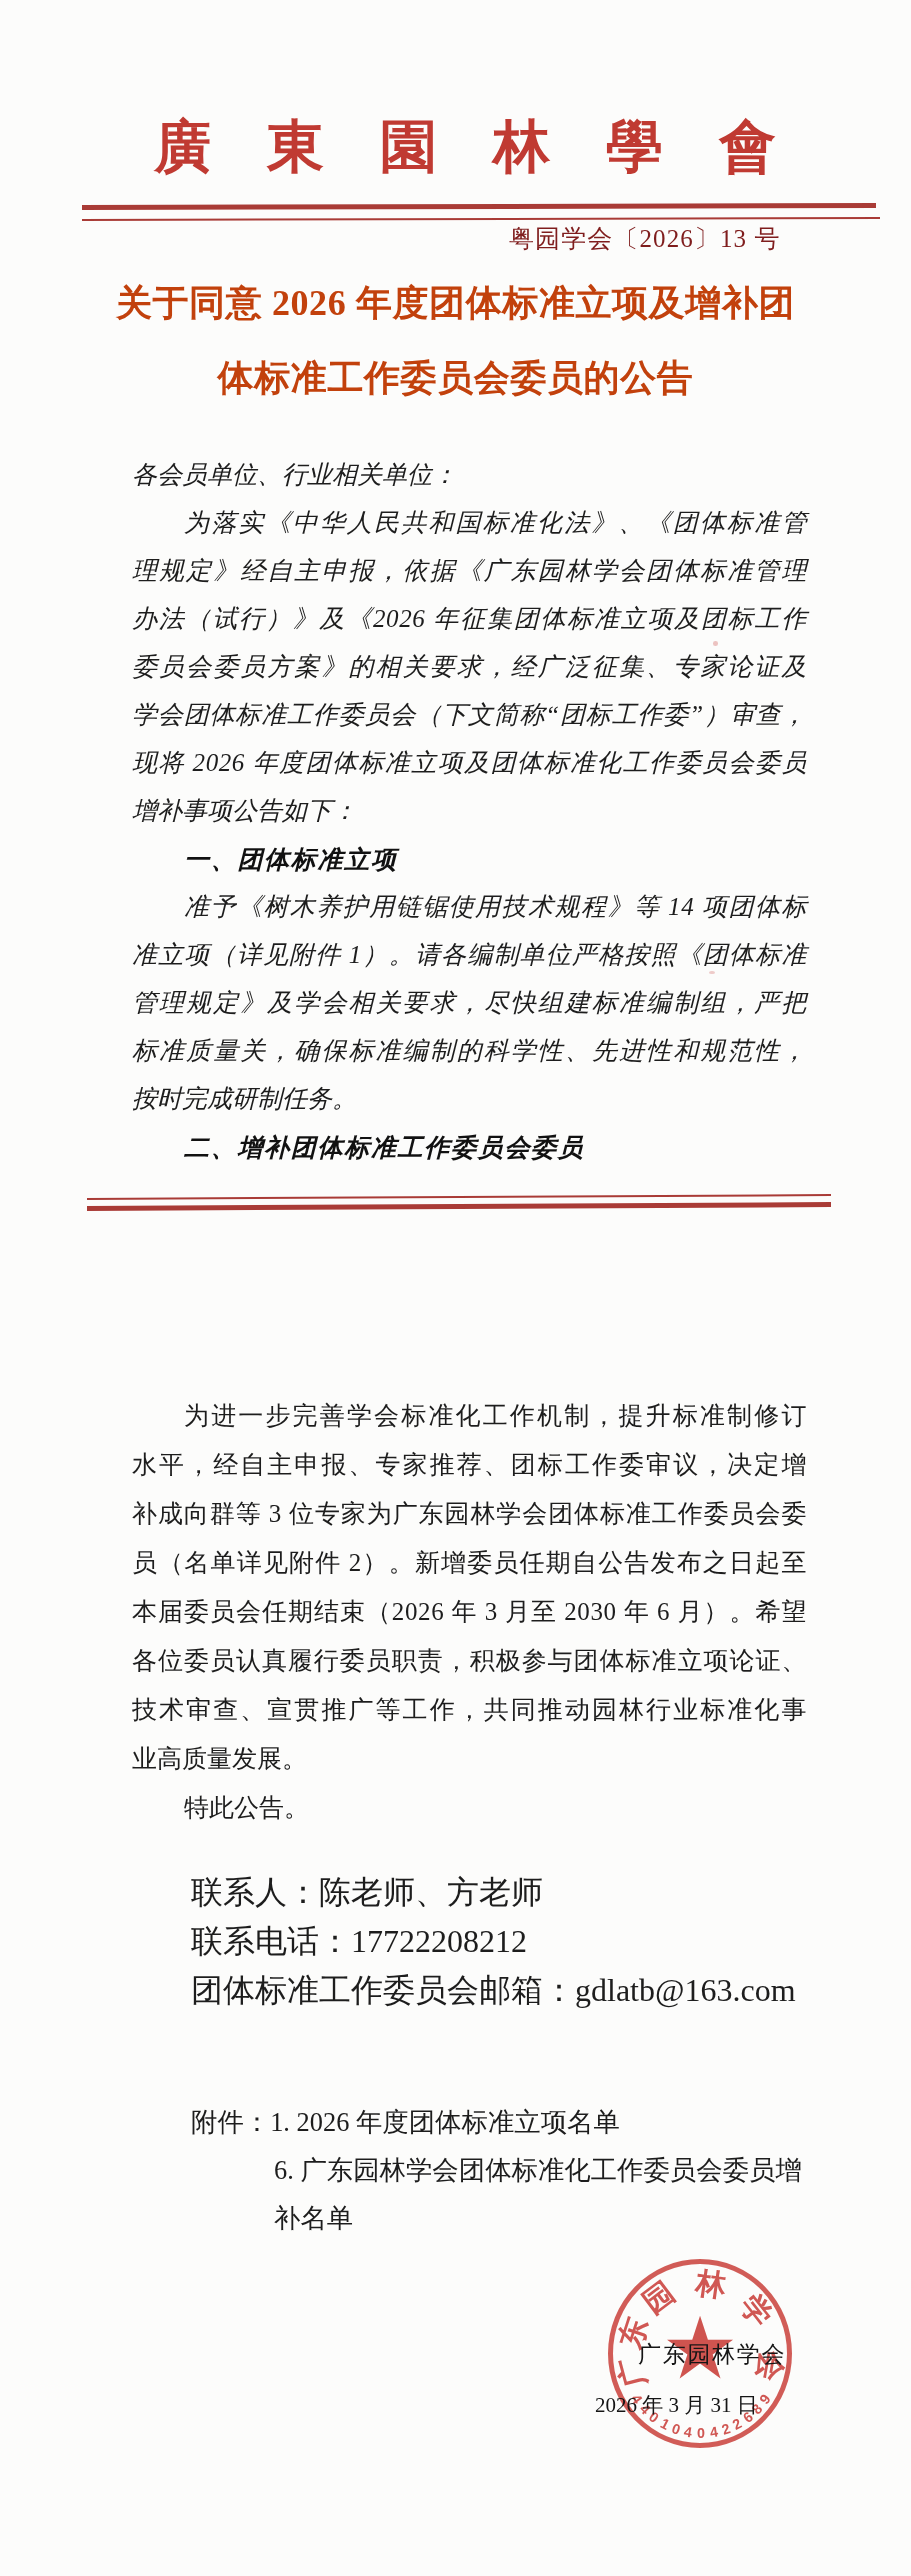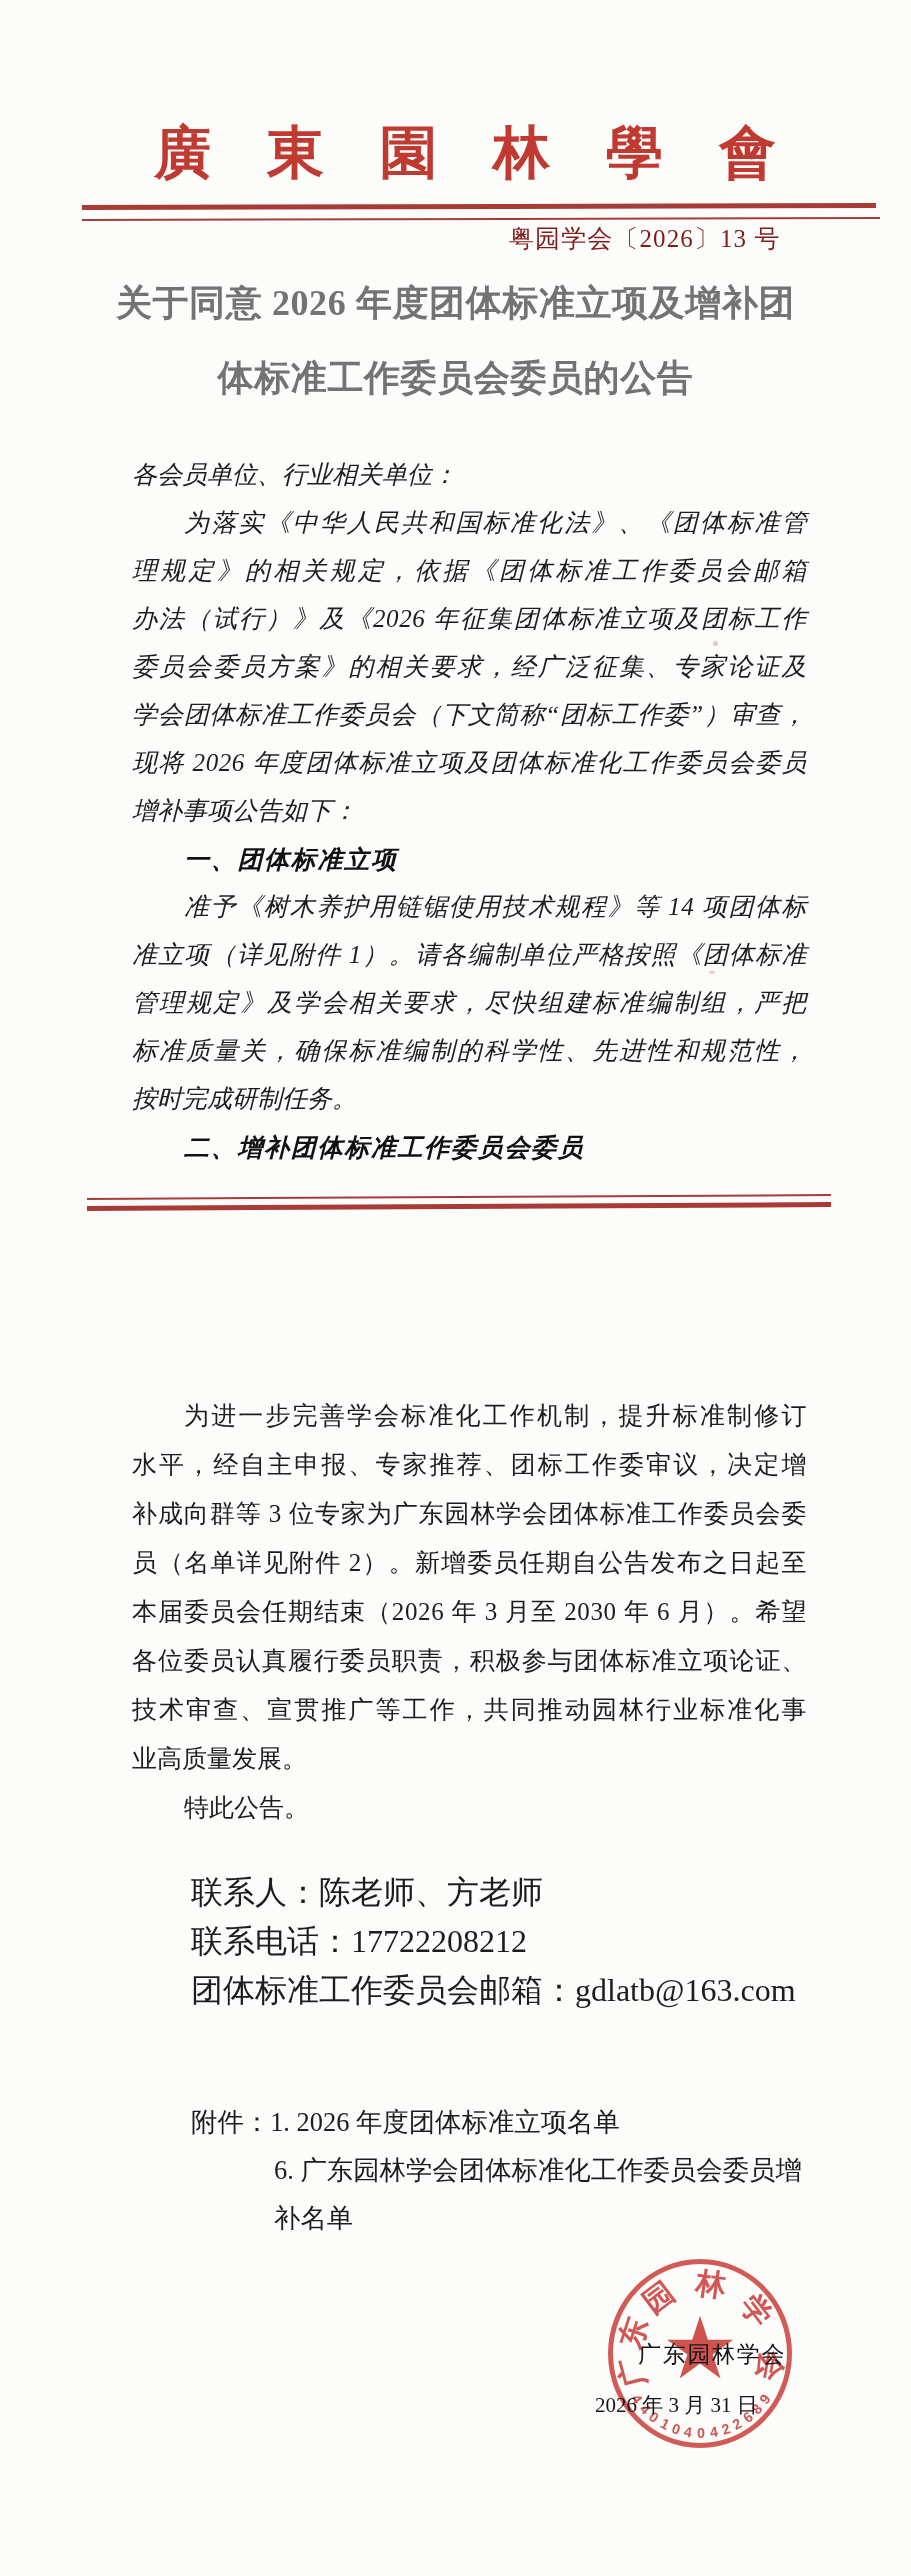--- a/index.html
+++ b/index.html
@@ -4,36 +4,36 @@
 <style>
   html,body{margin:0;padding:0;background:#e8e8e6;}
   .page{
     position:relative; width:911px; height:2576px;
     background:#fcfcfb; overflow:hidden;
     font-family:"Liberation Serif","DejaVu Serif",serif;
     color:#1d1d1d; margin:0 auto;
   }
   
   #org-header{
-    position:absolute; left:154px; top:118px; height:69px;
+    position:absolute; left:154px; top:112px; height:69px;
     font-size:57px; line-height:69px; font-weight:bold;
     letter-spacing:56px; white-space:nowrap; color:#c03a32;
   }
   .rule{position:absolute; background:#a93b36;}
   #rule-top-thick{left:82px; top:204px; width:794px; height:4.6px; transform:rotate(-0.15deg);}
   #rule-top-thin {left:82px; top:218px; width:798px; height:1.7px; transform:rotate(-0.15deg);}
   #doc-number{
     position:absolute; left:509px; top:224px; font-size:25px; line-height:29px;
     letter-spacing:1.1px; white-space:nowrap; color:#7f1d1d;
   }
   
   #title{
     position:absolute; left:0; top:266px; width:911px;
     text-align:center; font-size:36px; font-weight:bold;
-    line-height:75px; color:#737373; letter-spacing:0.6px;
+    line-height:75px; color:#c2410c; letter-spacing:0.6px;
   }
   
   .body-block{position:absolute; left:132px; width:675px; font-size:25px; color:#1d1d1d;}
   #body1{top:451px;  line-height:48px;font-style:italic;}
   #body2{top:1391px; line-height:49px;}
   .ln{white-space:nowrap;}
   .just{
     white-space:normal; text-align:justify; text-align-last:justify;
     text-justify:inter-character; letter-spacing:0.6px;
   }
@@ -92,21 +92,21 @@
   <div id="doc-number">粤园学会〔2026〕13 号</div>
 
   <div id="title">
     <div>关于同意 2026 年度团体标准立项及增补团</div>
     <div>体标准工作委员会委员的公告</div>
   </div>
 
   <div id="body1" class="body-block">
     <div class="ln">各会员单位、行业相关单位：</div>
     <div class="ln just indent">为落实《中华人民共和国标准化法》、《团体标准管</div>
-    <div class="ln just">理规定》的相关规定，依据《团体标准工作委员会邮箱</div>
+    <div class="ln just">理规定》经自主申报，依据《广东园林学会团体标准管理</div>
     <div class="ln just">办法（试行）》及《2026 年征集团体标准立项及团标工作</div>
     <div class="ln just">委员会委员方案》的相关要求，经广泛征集、专家论证及</div>
     <div class="ln just">学会团体标准工作委员会（下文简称“团标工作委”）审查，</div>
     <div class="ln just">现将 2026 年度团体标准立项及团体标准化工作委员会委员</div>
     <div class="ln">增补事项公告如下：</div>
     <div class="ln heading indent">一、团体标准立项</div>
     <div class="ln just indent">准予《树木养护用链锯使用技术规程》等 14 项团体标</div>
     <div class="ln just">准立项（详见附件 1）。请各编制单位严格按照《团体标准</div>
     <div class="ln just">管理规定》及学会相关要求，尽快组建标准编制组，严把</div>
     <div class="ln just">标准质量关，确保标准编制的科学性、先进性和规范性，</div>

